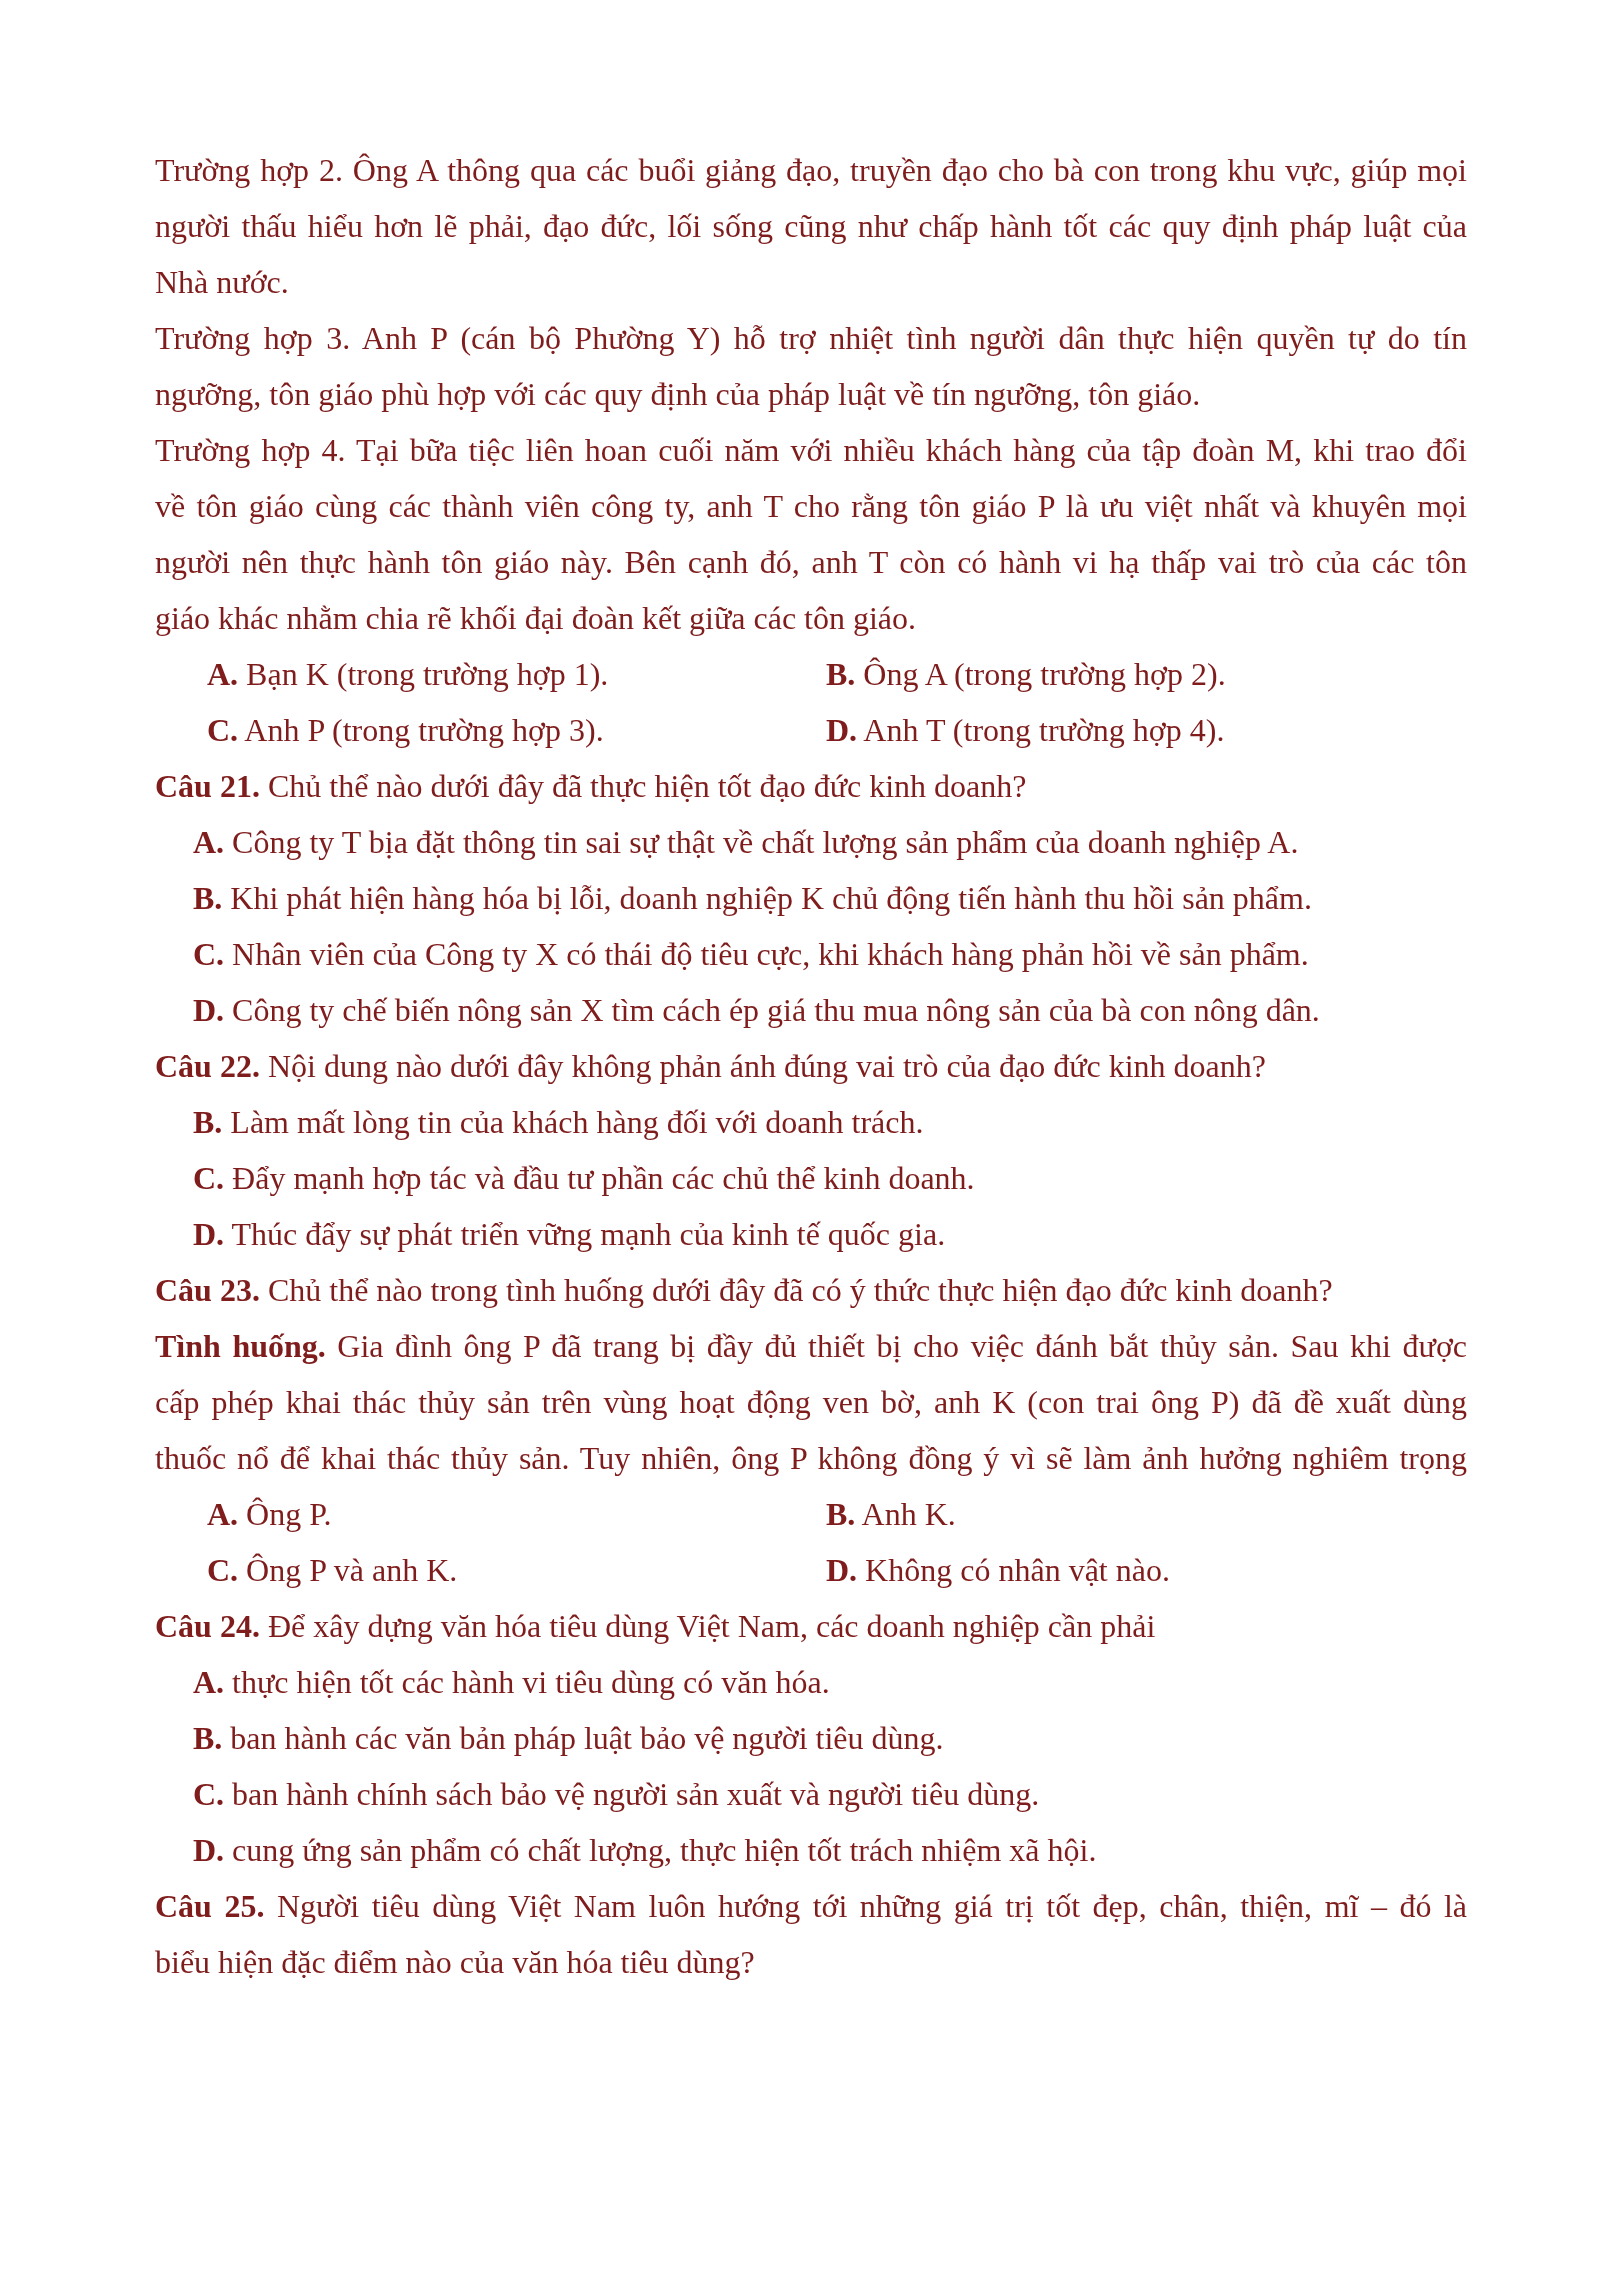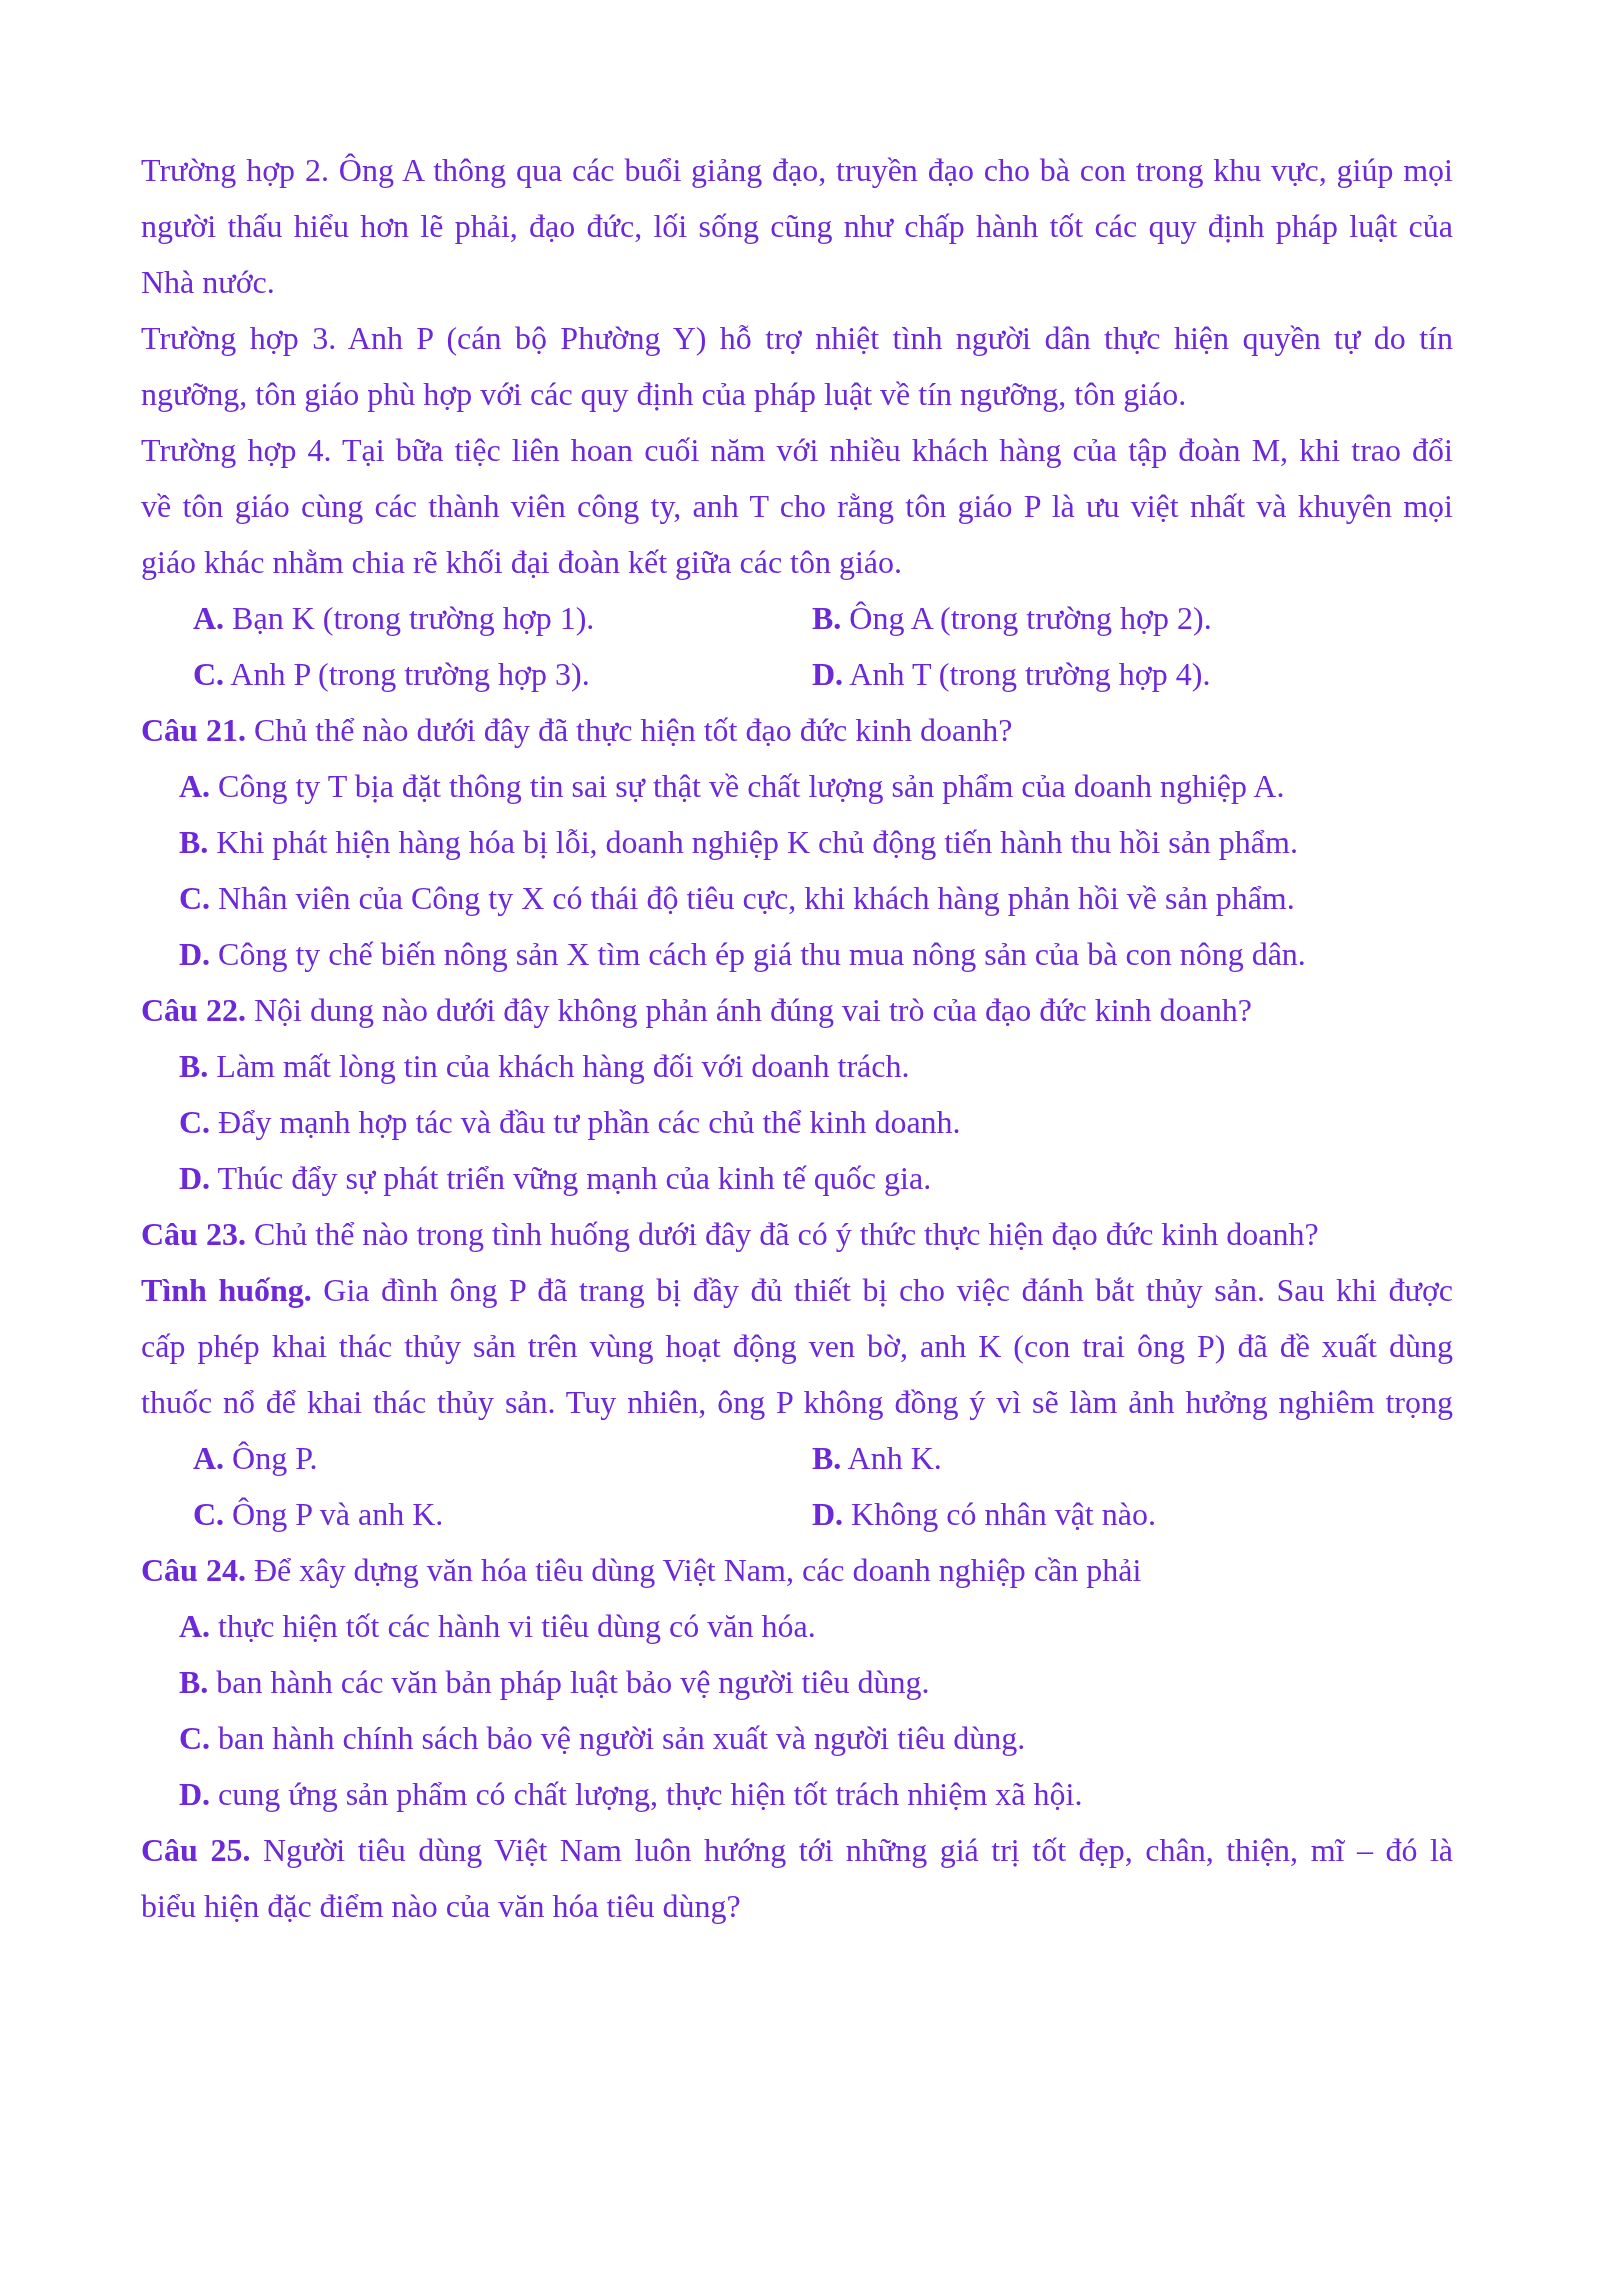--- a/index.html
+++ b/index.html
@@ -1,20 +1,20 @@
 <!DOCTYPE html>
 <html style="font-size:12.6px"><head>
   <meta charset="utf-8">
   <style>
     html, body { margin: 0; padding: 0; background: #ffffff; }
     body { width: 1623px; height: 2295px; position: relative; overflow: hidden; }
     .page {
-      position: absolute; left: 141px; top: 142px; width: 1312px;
+      position: absolute; left: 155px; top: 142px; width: 1312px;
       font-family: "Liberation Serif", "DejaVu Serif", serif;
-      font-size: 32px; line-height: 56px; color: #6d28d9;
+      font-size: 32px; line-height: 56px; color: #7f1d1d;
     }
     .line { display: block; height: 56px; white-space: nowrap; }
     .line.j { text-align: justify; text-align-last: justify; }
     .line.l { text-align: left; }
     .opt-row { display: block; height: 56px; position: relative; white-space: nowrap; }
     .opt { position: absolute; top: 0; margin-left: 14px; }
     .opt.c1 { left: 38px; }
     .opt.c2 { left: 657px; }
     .opt-line { display: block; height: 56px; padding-left: 38px; white-space: nowrap; }
     b, .b { font-weight: bold; }
@@ -31,20 +31,21 @@
   </div>
 
   <div>
     <span class="line j">Trường hợp 3. Anh P (cán bộ Phường Y) hỗ trợ nhiệt tình người dân thực hiện quyền tự do tín</span>
     <span class="line l">ngưỡng, tôn giáo phù hợp với các quy định của pháp luật về tín ngưỡng, tôn giáo.</span>
   </div>
 
   <div>
     <span class="line j">Trường hợp 4. Tại bữa tiệc liên hoan cuối năm với nhiều khách hàng của tập đoàn M, khi trao đổi</span>
     <span class="line j">về tôn giáo cùng các thành viên công ty, anh T cho rằng tôn giáo P là ưu việt nhất và khuyên mọi</span>
+    <span class="line j">người nên thực hành tôn giáo này. Bên cạnh đó, anh T còn có hành vi hạ thấp vai trò của các tôn</span>
     <span class="line l">giáo khác nhằm chia rẽ khối đại đoàn kết giữa các tôn giáo.</span>
   </div>
 
   <div>
     <div class="opt-row">
       <span class="opt c1"><b>A.</b> <span>Bạn K (trong trường hợp 1).</span></span>
       <span class="opt c2"><b>B.</b> <span>Ông A (trong trường hợp 2).</span></span>
     </div>
     <div class="opt-row">
       <span class="opt c1"><b>C.</b> <span>Anh P (trong trường hợp 3).</span></span>

